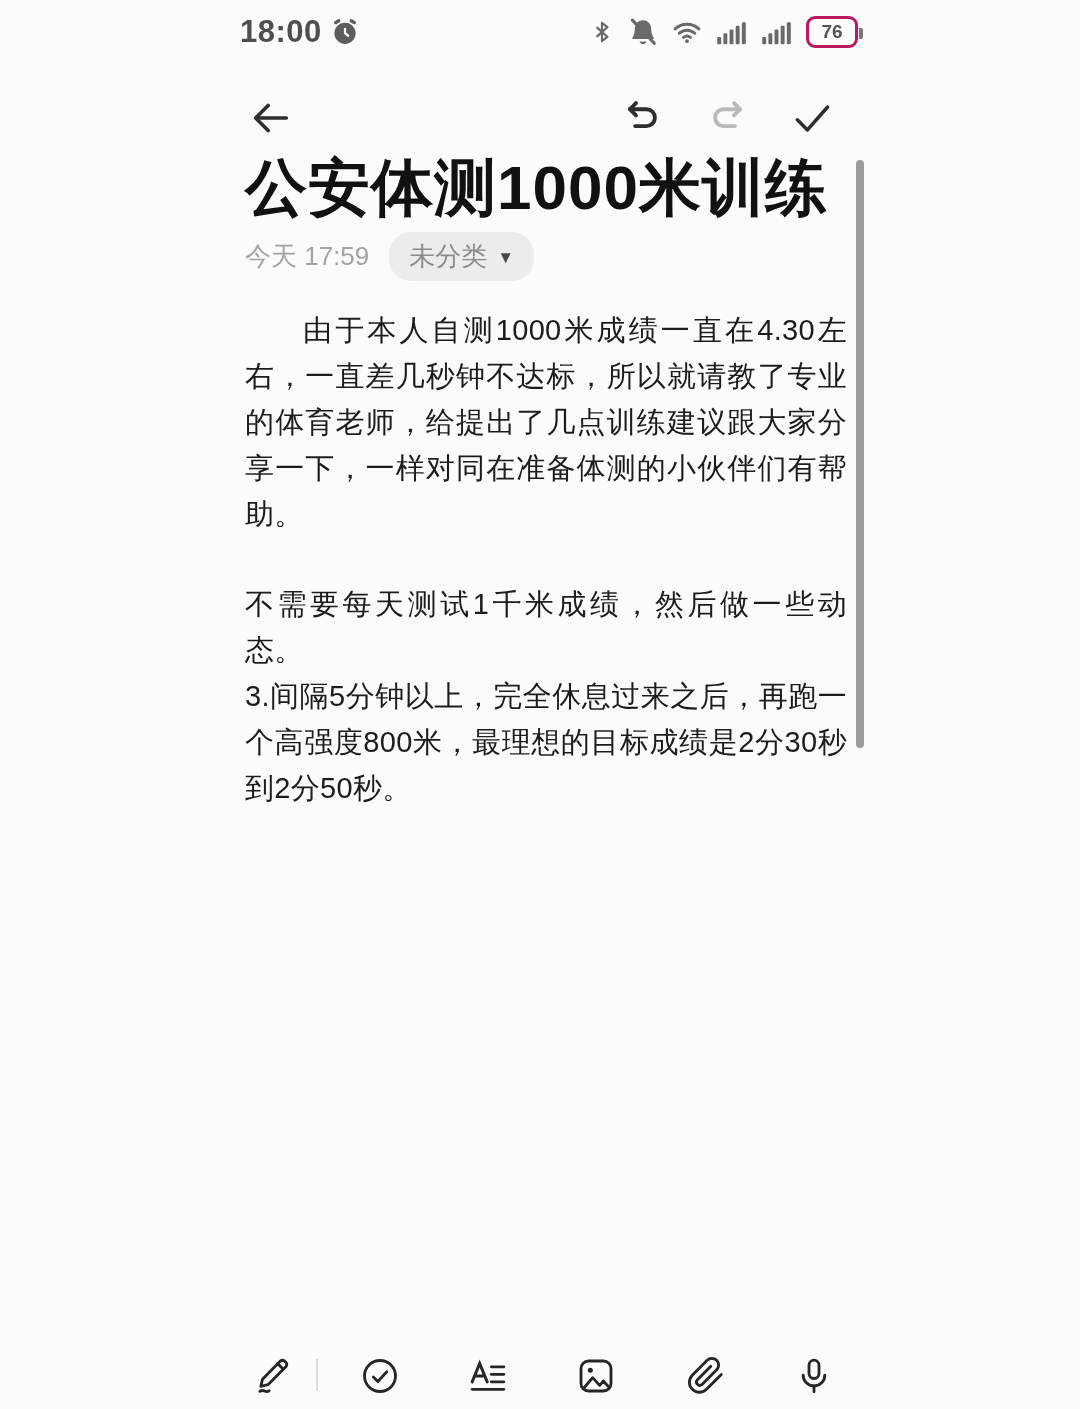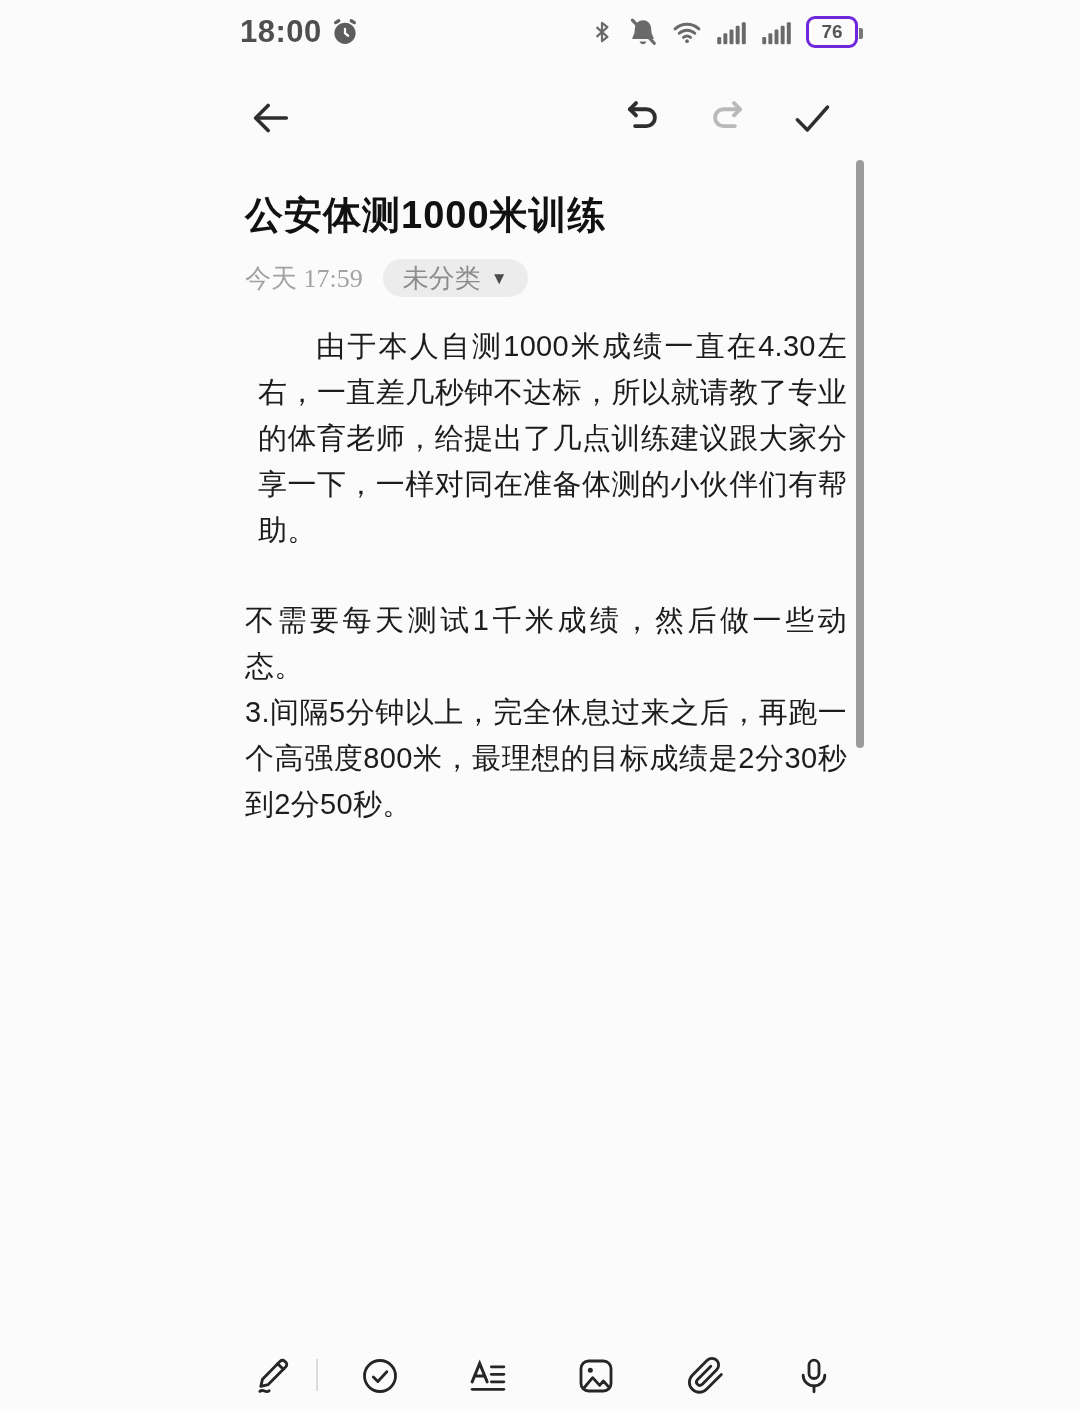--- a/index.html
+++ b/index.html
@@ -15,55 +15,55 @@
     position:absolute; top:10px; left:240px; right:222px;
     height:44px; display:flex; align-items:center; justify-content:space-between;
     color:#5d5d5d;
   }
   .status-left{ display:flex; align-items:center; gap:8px; }
   .status-time{ font-size:31px; font-weight:600; color:#4f4f4f; letter-spacing:.5px; }
   .status-right{ display:flex; align-items:center; gap:13px; color:#6a6a6a; }
   .sicon{ display:inline-flex; align-items:center; }
   .battery{
     display:flex; align-items:center; justify-content:center;
-    width:52px; height:32px; border:3px solid #6d28d9; border-radius:9px;
+    width:52px; height:32px; border:3px solid #be185d; border-radius:9px;
     font-size:19px; font-weight:600; color:#555; position:relative;
   }
   .battery:after{
     content:""; position:absolute; right:-8px; top:9px; width:4px; height:11px;
     background:#777; border-radius:0 2px 2px 0;
   }
   
   .nav-bar{
     position:absolute; top:92px; left:248px; right:246px;
     height:52px; display:flex; align-items:center; justify-content:space-between;
   }
   .nav-right{ display:flex; align-items:center; gap:42px; }
   .nav-btn{ display:inline-flex; color:#2e2e2e; }
   .nav-btn.disabled{ color:#b9b9b9; }
   
   .note{ position:absolute; top:158px; left:245px; width:602px; }
   .note-title{
-    font-size:38px; font-weight:700; color:#111; line-height:60px; letter-spacing:1px;margin-top:27px;
-  }
-  .note-meta{ margin-top:14px; display:flex; align-items:center; gap:20px;font-family:Liberation Serif, serif; }
+    font-size:62px; font-weight:700; color:#111; line-height:60px; letter-spacing:1px;
+  }
+  .note-meta{ margin-top:14px; display:flex; align-items:center; gap:20px; }
   .note-date{ font-size:26px; color:#a3a3a3; }
   .category-pill{
     display:inline-flex; align-items:center; gap:10px;
-    background:#ececec; border-radius:22px; height:38px; padding:0 20px;
+    background:#ececec; border-radius:22px; height:49px; padding:0 20px;
     font-size:26px; color:#8b8b8b;
   }
   .pill-arrow{ font-size:17px; color:#4a4a4a; transform:translateY(1px); }
   
   .note-body{ margin-top:26px; }
   .para{
     font-size:29px; line-height:46px; color:#1c1c1c;
     text-align:justify; letter-spacing:.3px;
   }
-  .indent{ text-indent:2em;margin-left:13px; }
+  .indent{ text-indent:2em; }
   .gap-s{ margin-bottom:44px; }
   .gap-l{ margin-bottom:92px; }
   
   .scrollbar{
     position:absolute; left:856px; top:160px; width:8px; height:588px;
     background:#9b9b9b; border-radius:5px;
   }
   
   .bottom-bar{
     position:absolute; left:0; right:0; top:1339px; height:70px;

